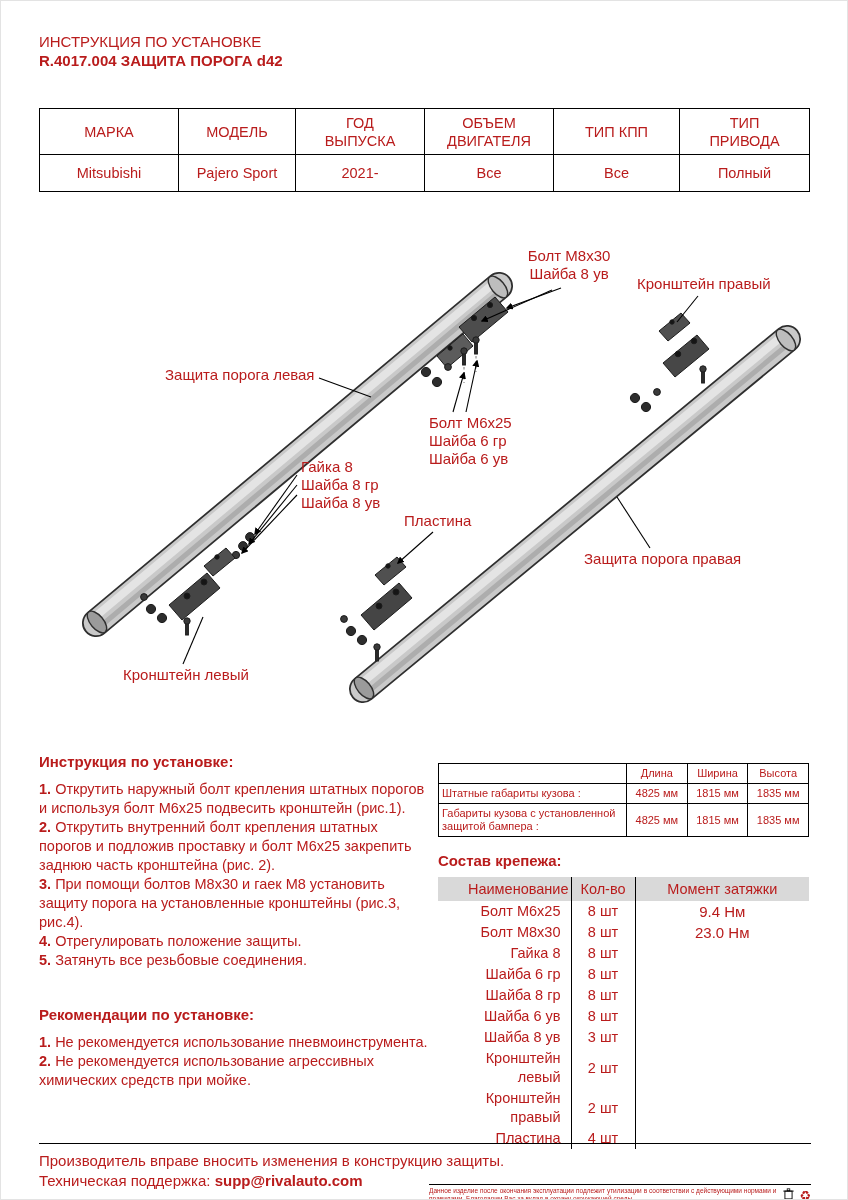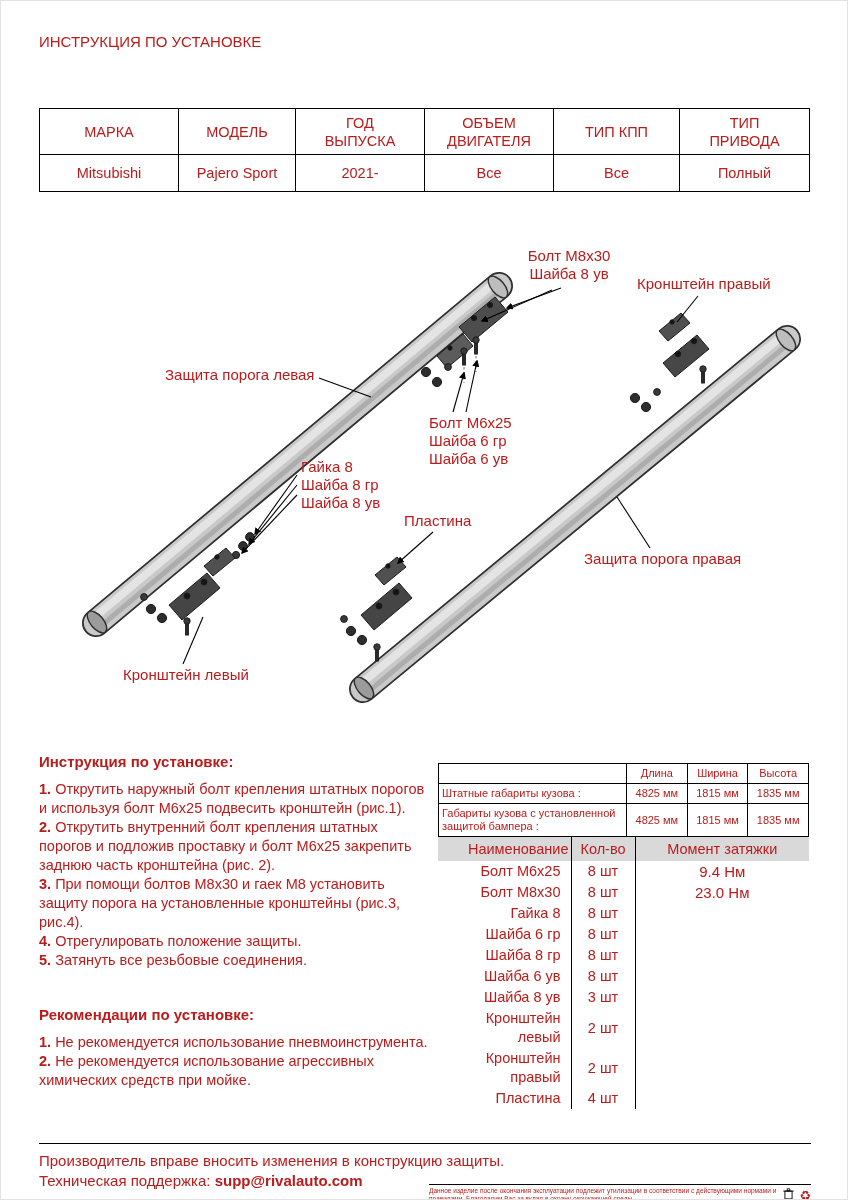--- a/index.html
+++ b/index.html
@@ -72,20 +72,21 @@
   .fineprint-icons { display:flex; align-items:center; gap:4px; }
   .recycle-glyph { font-size:13px; line-height:13px; }
 </style>
 </head>
 <body>
 
 <div class="page">
 
   <div class="doc-title">
     <div class="t1">ИНСТРУКЦИЯ ПО УСТАНОВКЕ</div>
+    <div class="t2">R.4017.004 ЗАЩИТА ПОРОГА d42</div>
   </div>
 
   <table class="vehicle-table">
     <colgroup>
       <col style="width:139px">
         <col style="width:117px">
         <col style="width:129px">
       <col style="width:129px">
         <col style="width:126px">
         <col style="width:130px">
@@ -261,20 +262,21 @@
         </tr>
         <tr>
           <td class="lbl">Габариты кузова с установленной защитой бампера :</td>
           <td class="val">4825 мм</td>
           <td class="val">1815 мм</td>
           <td class="val">1835 мм</td>
         </tr>
       </tbody>
     </table>
 
+    <div class="fast-heading">Состав крепежа:</div>
 
     <table class="fast-table">
       <thead>
         <tr>
           <th class="c1">Наименование</th>
           <th class="c2">Кол-во</th>
           <th class="c3">Момент затяжки</th>
         </tr>
       </thead>
       <tbody>

